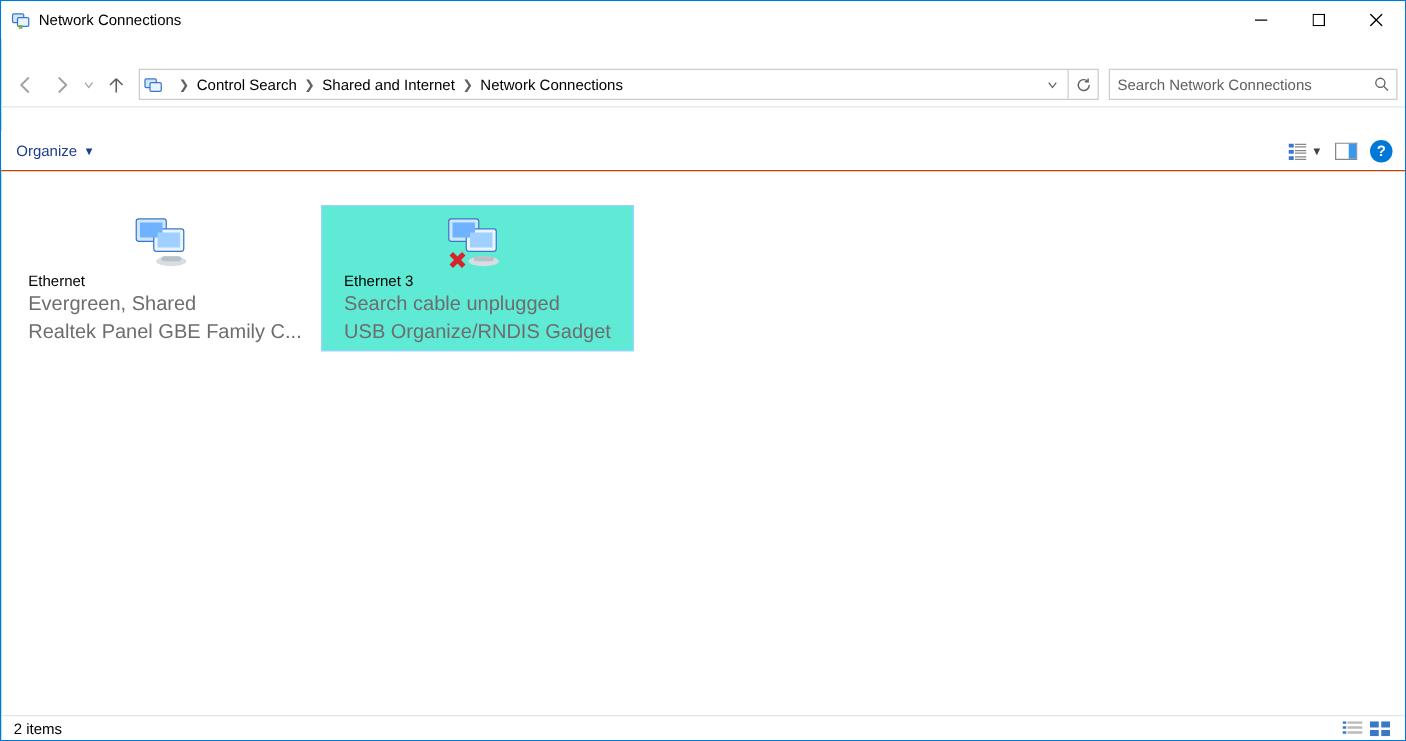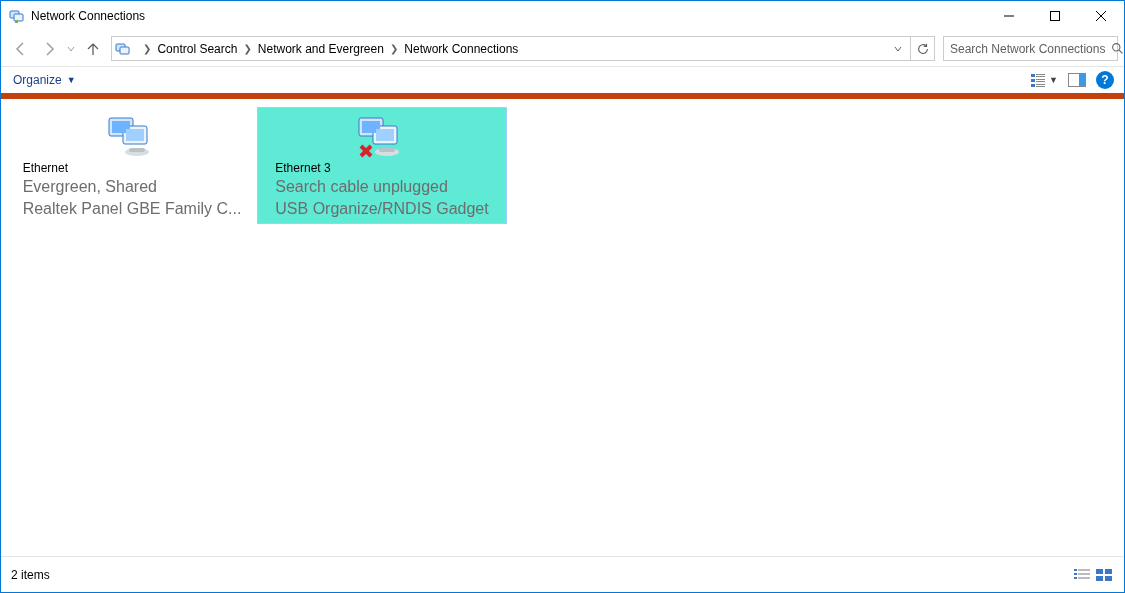--- a/index.html
+++ b/index.html
@@ -3,20 +3,21 @@
 <meta charset="utf-8">
 <style>
   * { box-sizing: border-box; }
   html, body { margin: 0; padding: 0; font-family: "Segoe UI", Tahoma, sans-serif; font-size: 12px; color: #000; background: #fff; }
   .window {
     width: 1125px; height: 593px;
     border: 1px solid #0078d7;
     display: flex; flex-direction: column;
     background: #fff;
     position: relative;
+    gap: 19px;
   }
   
   .titlebar {
     height: 30px;
     display: flex; align-items: center;
     padding-left: 8px;
     background: #fff;
   }
   .titlebar .app-icon { width: 16px; height: 16px; margin-right: 6px; }
   .titlebar .title { font-size: 12px; color: #000; }
@@ -63,21 +64,21 @@
     color: #606060; font-size: 10px;
   }
   .addr-spacer { flex:1; }
   .addr-dd, .addr-refresh {
     width: 24px; height: 100%;
     display:flex; align-items:center; justify-content:center;
     color:#606060;
   }
   .addr-refresh { border-left:1px solid #ccc; }
   .searchbox {
-    width: 175px; height: 25px;
+    width: 231px; height: 25px;
     border: 1px solid #cccccc;
     display: flex; align-items: center;
     margin-left: 4px;
     background:#fff;
   }
   .searchbox input {
     flex:1; border:none; outline:none;
     font: inherit; padding: 0 6px;
     color: #606060;
     background: transparent;
@@ -85,21 +86,21 @@
   .searchbox input::placeholder { color:#606060; }
   .searchbox .mag {
     width: 24px; display:flex; align-items:center; justify-content:center;
     color:#606060;
   }
   
   .cmdbar {
     height: 32px;
     display:flex; align-items:center;
     padding: 0 6px;
-    border-bottom: 6px solid #c2410c;
+    border-bottom: 1px solid #c2410c;
     background: #fff;
   }
   .organize {
     color: #1b3e8c;
     display:flex; align-items:center; gap:5px;
     padding: 4px 6px;
   }
   .organize .tri { font-size:9px; color:#1b3e8c; }
   .cmd-spacer { flex:1; }
   .cmd-icon {
@@ -139,21 +140,21 @@
   .conn-icon {
     width:48px;height:48px;
     position:relative; flex-shrink:0;
     margin-right:6px;
   }
   .conn-text { line-height:1.35; overflow:hidden; }
   .conn-name { color:#000; white-space:nowrap; overflow:hidden; text-overflow:ellipsis; }
   .conn-line2, .conn-line3 { color:#6d6d6d; font-size:16px; white-space:nowrap; overflow:hidden; text-overflow:ellipsis; }
   
   .statusbar {
-    height: 36px;
+    height: 20px;
     border-top:1px solid #e5e5e5;
     display:flex; align-items:center;
     padding: 0 10px;
     font-size:12px;
     color:#000;
   }
   .statusbar .s-spacer { flex:1; }
   .view-toggle {
     width:20px;height:16px;
     display:flex;align-items:center;justify-content:center;
@@ -226,21 +227,21 @@
         </svg>
       </span>
       <span class="crumb">
           <span class="sep">❯</span>
         </span>
       <span class="crumb">
         <span>Control Search</span>
         <span class="sep">❯</span>
       </span>
       <span class="crumb">
-        <span>Network and Evergreen</span>
+        <span>Shared and Internet</span>
         <span class="sep">❯</span>
       </span>
       <span class="crumb">
         <span>Network Connections</span>
       </span>
       <span class="addr-spacer"></span>
       <span class="addr-dd">
         <svg width="8" height="8" viewBox="0 0 8 8">
             <path d="M1 2 L4 6 L7 2" fill="none" stroke="currentColor" stroke-width="1"></path>
           </svg>

